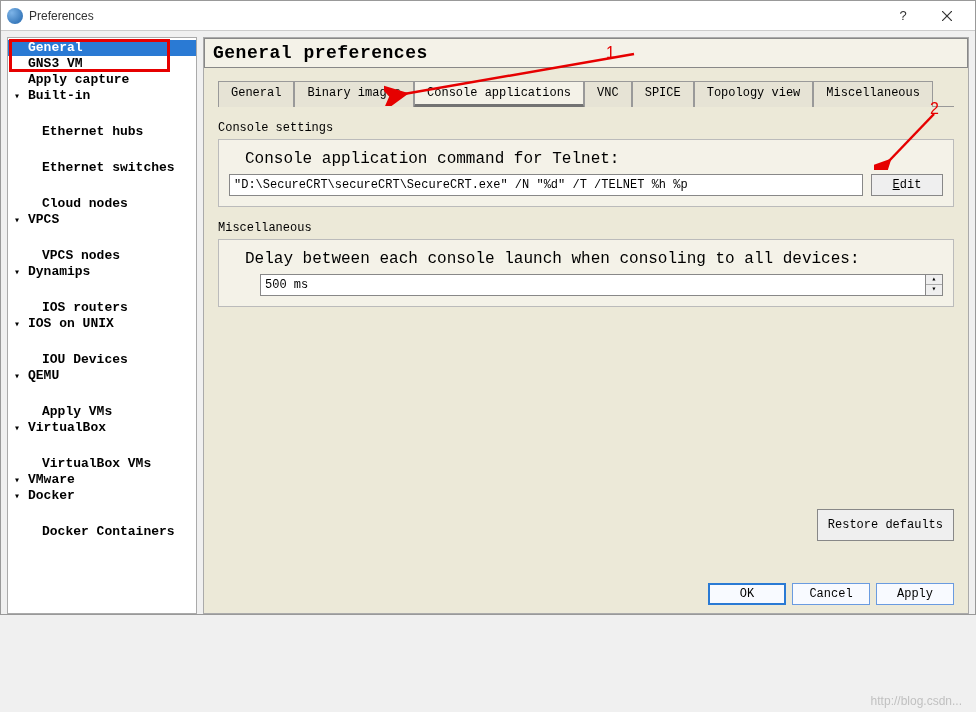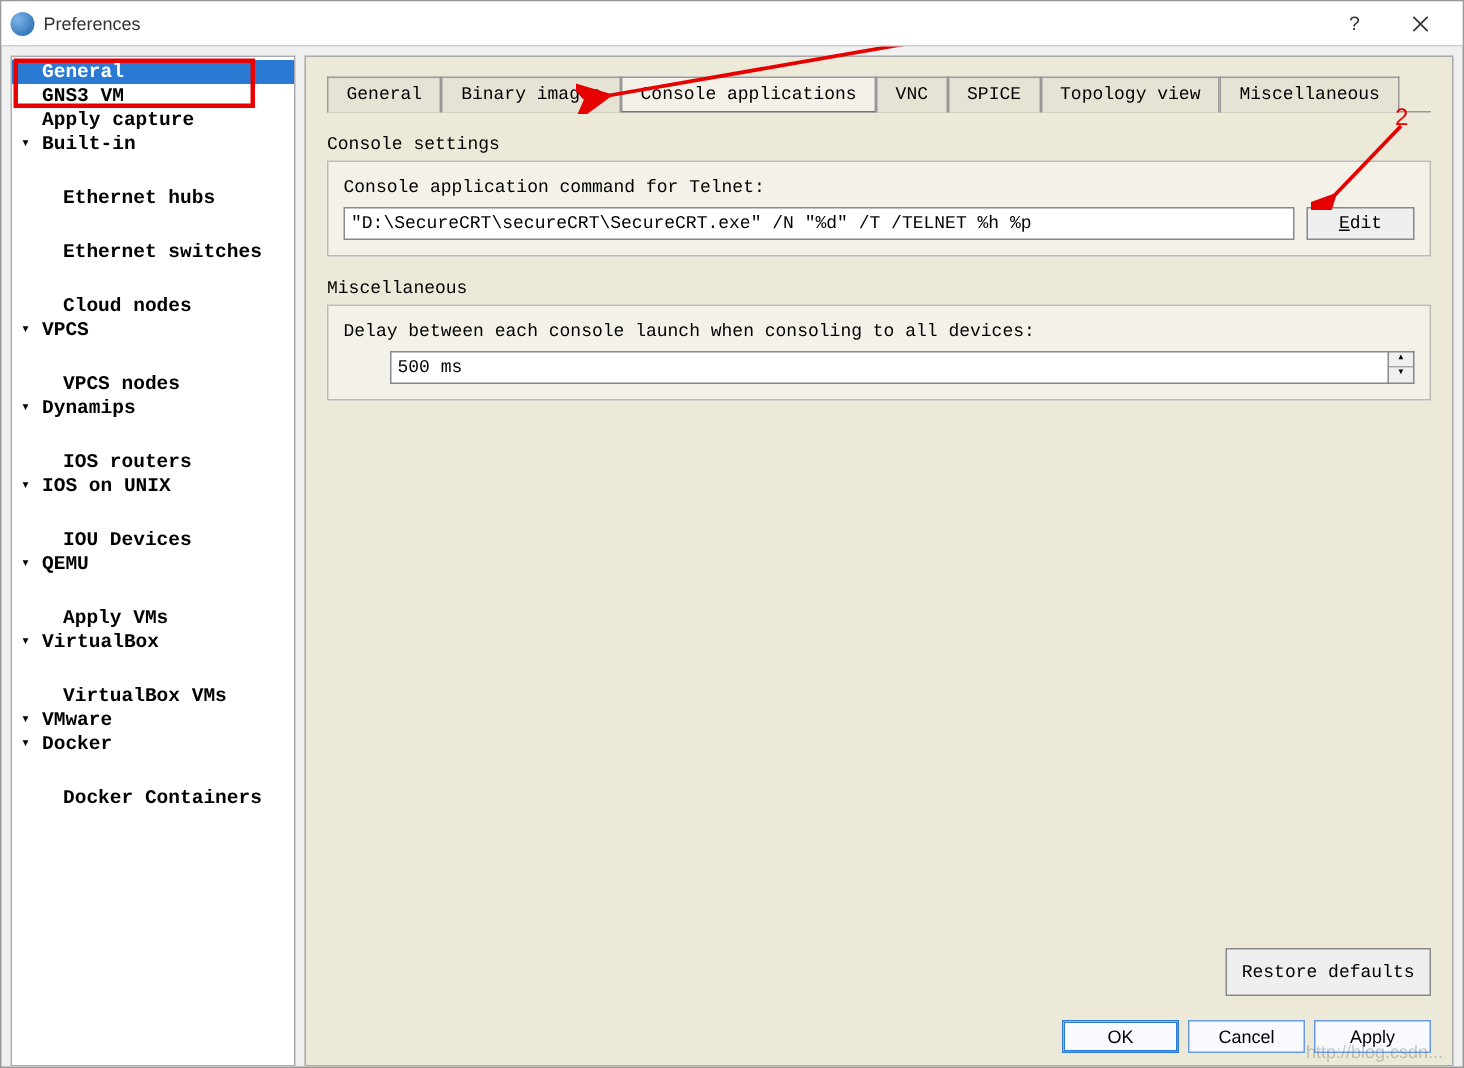--- a/index.html
+++ b/index.html
@@ -1,49 +1,49 @@
 <!DOCTYPE html>
 <html><head>
 <meta charset="utf-8">
 <style>
 * { box-sizing: border-box; margin: 0; padding: 0; }
 html, body { width: 976px; height: 712px; font-family: "Courier New", monospace; font-size: 13px; background: #f0f0f0; overflow: hidden; }
-.window { width: 976px; height: 712px; display: flex; flex-direction: column; background: #f0f0f0; border: 1px solid #999; }
+.window { width: 976px; height: 615px; display: flex; flex-direction: column; background: #f0f0f0; border: 1px solid #999; }
 .titlebar { height: 30px; background: #fff; border-bottom: 1px solid #ccc; display: flex; align-items: center; padding: 0 6px; font-family: "Segoe UI", Tahoma, sans-serif; }
 .titlebar .icon { width: 16px; height: 16px; border-radius: 50%; background: radial-gradient(circle at 30% 30%, #7db4e8 0%, #3a7bbd 70%); margin-right: 6px; }
 .titlebar .title { flex: 1; font-size: 12px; color: #333; }
 .titlebar .winbtn { width: 44px; height: 28px; display: flex; align-items: center; justify-content: center; font-family: Arial, sans-serif; color: #333; }
 .content { flex: 1; display: flex; padding: 6px 6px 0 6px; gap: 6px; overflow: hidden; }
 .left { width: 190px; background: #fff; border: 1px solid #aaa; overflow: auto; }
 .tree { list-style: none; padding: 2px 0; }
 .tree li { white-space: nowrap; padding: 0 4px 0 20px; line-height: 16px; font-weight: bold; position: relative; cursor: default; }
 .tree li.child { padding-left: 34px; margin-top: 20px; }
 .tree li .arrow { position: absolute; left: 6px; top: 1px; font-size: 10px; line-height: 16px; }
 .tree li.selected { background: #2a7ad4; color: #fff; }
 .highlight-box { position: absolute; left: 9px; top: 39px; width: 161px; height: 33px; border: 3px solid #e60000; pointer-events: none; z-index: 10; }
 .right { flex: 1; display: flex; flex-direction: column; border: 1px solid #aaa; background: #ece9d8; }
 .page-title-box { border: 1px solid #888; background: #f4f2e8; margin: 0; padding: 4px 8px; font-size: 18px; font-weight: bold; letter-spacing: 0.5px; }
 .right-body { flex: 1; padding: 12px 14px 8px 14px; display: flex; flex-direction: column; position: relative; }
 .tabs { display: flex; border-bottom: 1px solid #999; font-size: 12px; }
 .tab { padding: 4px 12px; border: 1px solid #999; border-bottom: none; margin-right: 0; background: #e6e3d5; position: relative; top: 1px; cursor: default; }
-.tab.active { background: #f4f2e8; border-bottom: 1px solid #737373; }
+.tab.active { background: #f4f2e8; border-bottom: 3px solid #737373; }
 .section-label { margin-top: 14px; font-size: 12px; }
 .fieldset { border: 1px solid #bbb; background: #f4f2e8; margin-top: 4px; padding: 10px; }
-.field-label { font-size: 12px; margin-bottom: 6px; }
+.field-label { font-size: 16px; margin-bottom: 6px; margin-left: 16px; }
 .row { display: flex; gap: 8px; align-items: center; }
 .text-input { flex: 1; height: 22px; border: 1px solid #888; background: #fff; padding: 0 4px; font-family: "Courier New", monospace; font-size: 12px; }
 .button { height: 22px; min-width: 72px; border: 1px solid #888; background: #efefef; font-size: 12px; font-family: "Courier New", monospace; cursor: default; display: inline-flex; align-items: center; justify-content: center; }
 .spinbox { display: flex; align-items: center; padding-left: 31px; }
 .spinbox .text-input { flex: 1; }
 .spin-btns { display: flex; flex-direction: column; border: 1px solid #888; border-left: none; background: #efefef; height: 22px; }
 .spin-btns div { width: 16px; height: 11px; font-size: 8px; line-height: 8px; text-align: center; cursor: default; }
 .spin-btns div:first-child { border-bottom: 1px solid #aaa; }
 .restore-row { margin-top: auto; display: flex; justify-content: flex-end; }
 .bottom-bar { display: flex; justify-content: flex-end; gap: 6px; padding: 8px 14px; }
-.bottom-bar .button { min-width: 78px; border: 1px solid #6a9be0; background: #f8faff; font-family: Liberation Sans, sans-serif; }
+.bottom-bar .button { min-width: 78px; border: 1px solid #6a9be0; background: #f8faff; font-family: Liberation Mono, monospace; margin-top: 26px; }
 .bottom-bar .button.ok { border: 1px solid #2a7ad4; box-shadow: 0 0 0 1px #2a7ad4 inset; }
 .arrow-svg { position: absolute; pointer-events: none; z-index: 20; }
 .anno-num { position: absolute; color: #e60000; font-family: Arial, sans-serif; font-size: 16px; pointer-events: none; z-index: 20; }
 .watermark { position: absolute; right: 14px; bottom: 4px; font-size: 12px; color: rgba(120,120,120,0.4); font-family: Arial, sans-serif; pointer-events: none; }
 </style>
 </head>
 <body>
 
 <div class="window">
 
@@ -80,20 +80,21 @@
           <li class="child"><span>Apply VMs</span></li>
           <li><span class="arrow">▾</span><span>VirtualBox</span></li>
           <li class="child"><span>VirtualBox VMs</span></li>
           <li><span class="arrow">▾</span><span>VMware</span></li>
           <li><span class="arrow">▾</span><span>Docker</span></li>
           <li class="child"><span>Docker Containers</span></li>
         </ul>
     </div>
 
     <div class="right">
+      <div class="page-title-box">General preferences</div>
 
       <div class="right-body">
 
         <div class="tabs" id="tabs">
             <div class="tab">General</div>
             <div class="tab">Binary images</div>
             <div class="tab active">Console applications</div>
             <div class="tab">VNC</div>
             <div class="tab">SPICE</div>
             <div class="tab">Topology view</div>

